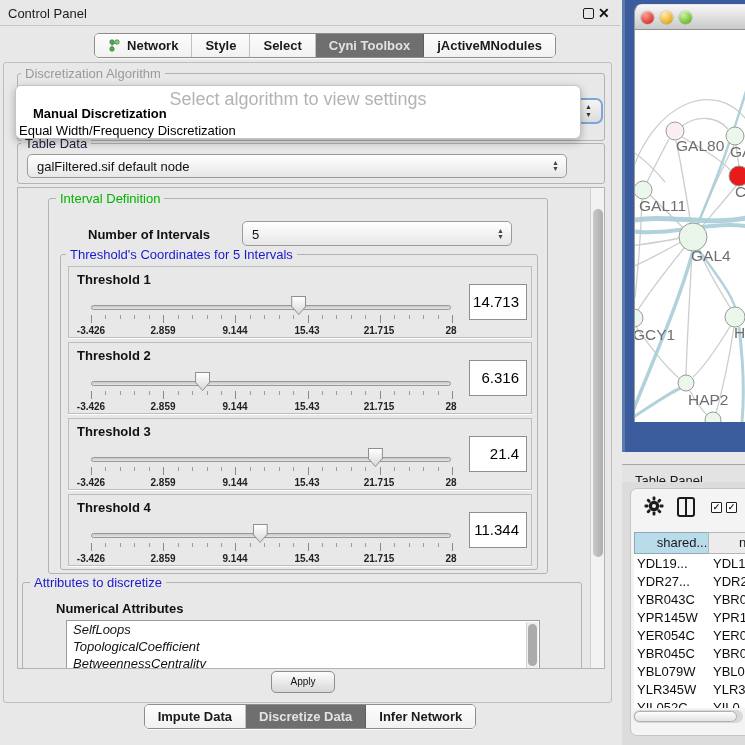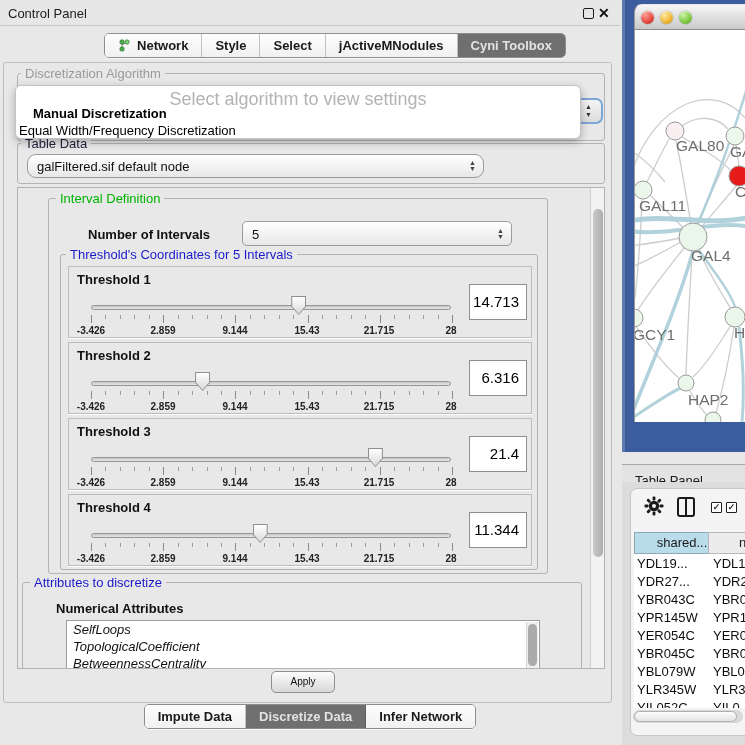--- a/index.html
+++ b/index.html
@@ -13,21 +13,21 @@
   #titlebar .title { position:absolute; left:8px; top:6px; font-size:13px; color:#1c1c1c; }
   #float-btn { position:absolute; left:583px; top:8px; width:11px; height:11px; border:1.5px solid #1a1a1a; border-radius:2px; background:transparent; }
   #close-btn { position:absolute; left:598px; top:4px; font-size:14px; font-weight:bold; color:#111; line-height:18px; }
 
   
   .seg-group { display:flex; justify-content:center; align-items:center; }
   .seg-wrap { display:flex; border:1px solid #8d8d8d; border-radius:5px; overflow:hidden; background:#fafafa; box-shadow:0 1px 0 rgba(255,255,255,.7); }
   .seg { padding:0 13px; height:23px; line-height:23px; font-size:13px; font-weight:bold; color:#1a1a1a; background:linear-gradient(#fdfdfd,#f1f1f1); border-right:1px solid #c2c2c2; white-space:nowrap; display:flex; align-items:center; }
   .seg:last-child { border-right:none; }
   .seg.sel { background:#6f6f6f; color:#e3e3e3; border-right-color:#5f5f5f; }
-  #tabbar { left:17px; top:32px; width:620px; height:26px;padding-left:16px; }
+  #tabbar { left:7px; top:32px; width:620px; height:26px;padding-left:16px; }
   #bottom-tabbar { left:0; top:704px; width:620px; height:24px; }
   .net-icon { width:13px; height:13px; margin-right:6px; }
 
   
   #content-outer { left:3px; top:62px; width:609px; height:641px; border:1px solid #bdbdbd; border-radius:3px; background:#e8e8e8; }
 
   .groupbox { position:absolute; border:1px solid #b3b3b3; border-radius:3px; }
   .grouplabel { position:absolute; background:#e8e8e8; padding:0 4px; font-size:13px; line-height:13px; }
 
   
@@ -42,21 +42,21 @@
   #algo-popup .opt1 { position:absolute; left:3px; top:20px; font-size:13px; font-weight:bold; color:#000;padding-left:14px; }
   #algo-popup .opt2 { position:absolute; left:3px; top:37px; font-size:13px; color:#000; }
 
   
   #tabledata-group { left:16px; top:142px; width:588px; height:41px; }
   #tabledata-label { left:20px; top:136px; color:#23233f; }
 
   .aqua-combo { position:absolute; background:linear-gradient(#ffffff,#e7e7e7); border:1px solid #9b9b9b; border-radius:5px; font-size:13px; color:#111; }
   .aqua-combo .txt { position:absolute; left:9px; top:50%; transform:translateY(-50%); white-space:nowrap; }
   .aqua-combo .spin { position:absolute; right:7px; top:50%; transform:translateY(-50%); font-size:7px; line-height:6px; color:#444; text-align:center; }
-  #tabledata-combo { left:26px; top:153px; width:457px; height:24px;border-radius:9px; }
+  #tabledata-combo { left:26px; top:153px; width:540px; height:24px; }
 
   
   #scrollpane { left:16px; top:186px; width:588px; height:482px; border:1px solid #b3b3b3; background:#e8e8e8; overflow:hidden; }
   #pane-vscroll { position:absolute; left:572px; top:0; width:15px; height:480px; background:#f2f2f2; border-left:1px solid #cfcfcf; }
   #pane-vscroll .thumb { position:absolute; left:2px; top:21px; width:10px; height:348px; background:linear-gradient(90deg,#c9c9c9,#adadad); border-radius:6px; }
 
   #interval-group { left:30px; top:10px; width:500px; height:376px; border:1px solid #b3b3b3; border-radius:3px; }
   #interval-label { left:38px; top:4px; color:#00b400; }
   #noi-label { position:absolute; left:70px; top:39px; font-size:13px; font-weight:bold; color:#111; }
   #noi-combo { left:224px; top:33px; width:270px; height:25px; }
@@ -139,25 +139,25 @@
           <circle cx="4" cy="10" r="2.2" fill="#4caf50" stroke="#2c7a2c" stroke-width=".7"></circle>
         </svg>
         <span>Network</span>
       </div>
       <div class="seg">
           <span>Style</span>
         </div>
       <div class="seg">
           <span>Select</span>
         </div>
-      <div class="seg">
-          <span>jActiveMNodules</span>
-        </div>
       <div class="seg sel">
           <span>Cyni Toolbox</span>
+        </div>
+      <div class="seg">
+          <span>jActiveMNodules</span>
         </div>
     </div>
   </div>
 
   <div id="content-outer" class="abs">
     <div class="groupbox" id="disc-group" style="left:13px;top:10px;"></div>
     <div class="grouplabel" id="disc-label" style="left:17px;top:4px;">Discretization Algorithm</div>
     <div class="abs" id="combo-fragment" style="left:571px;top:35px;">
       <div class="arr" style="top:3px;">▲</div>
       <div class="arr" style="top:11px;">▼</div>

